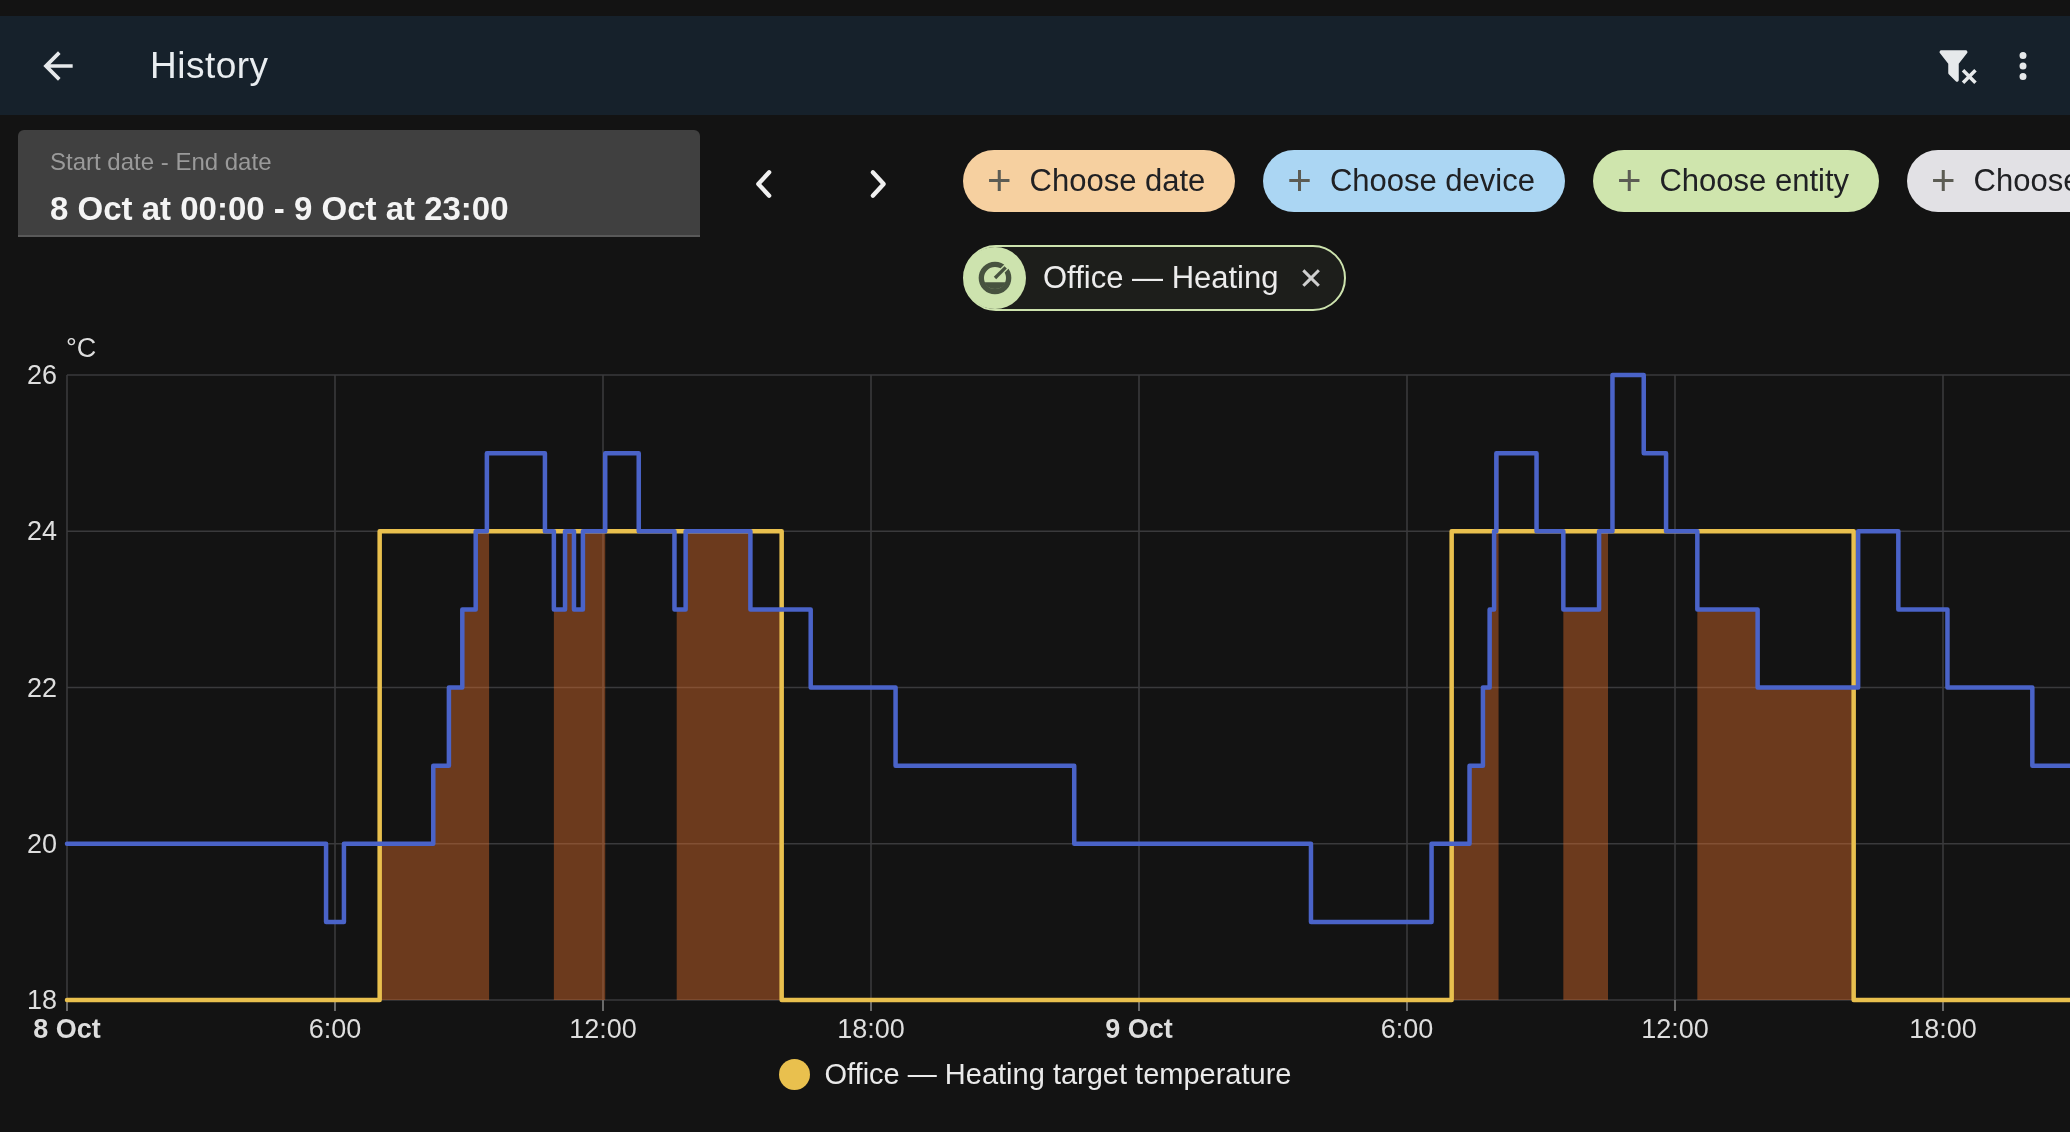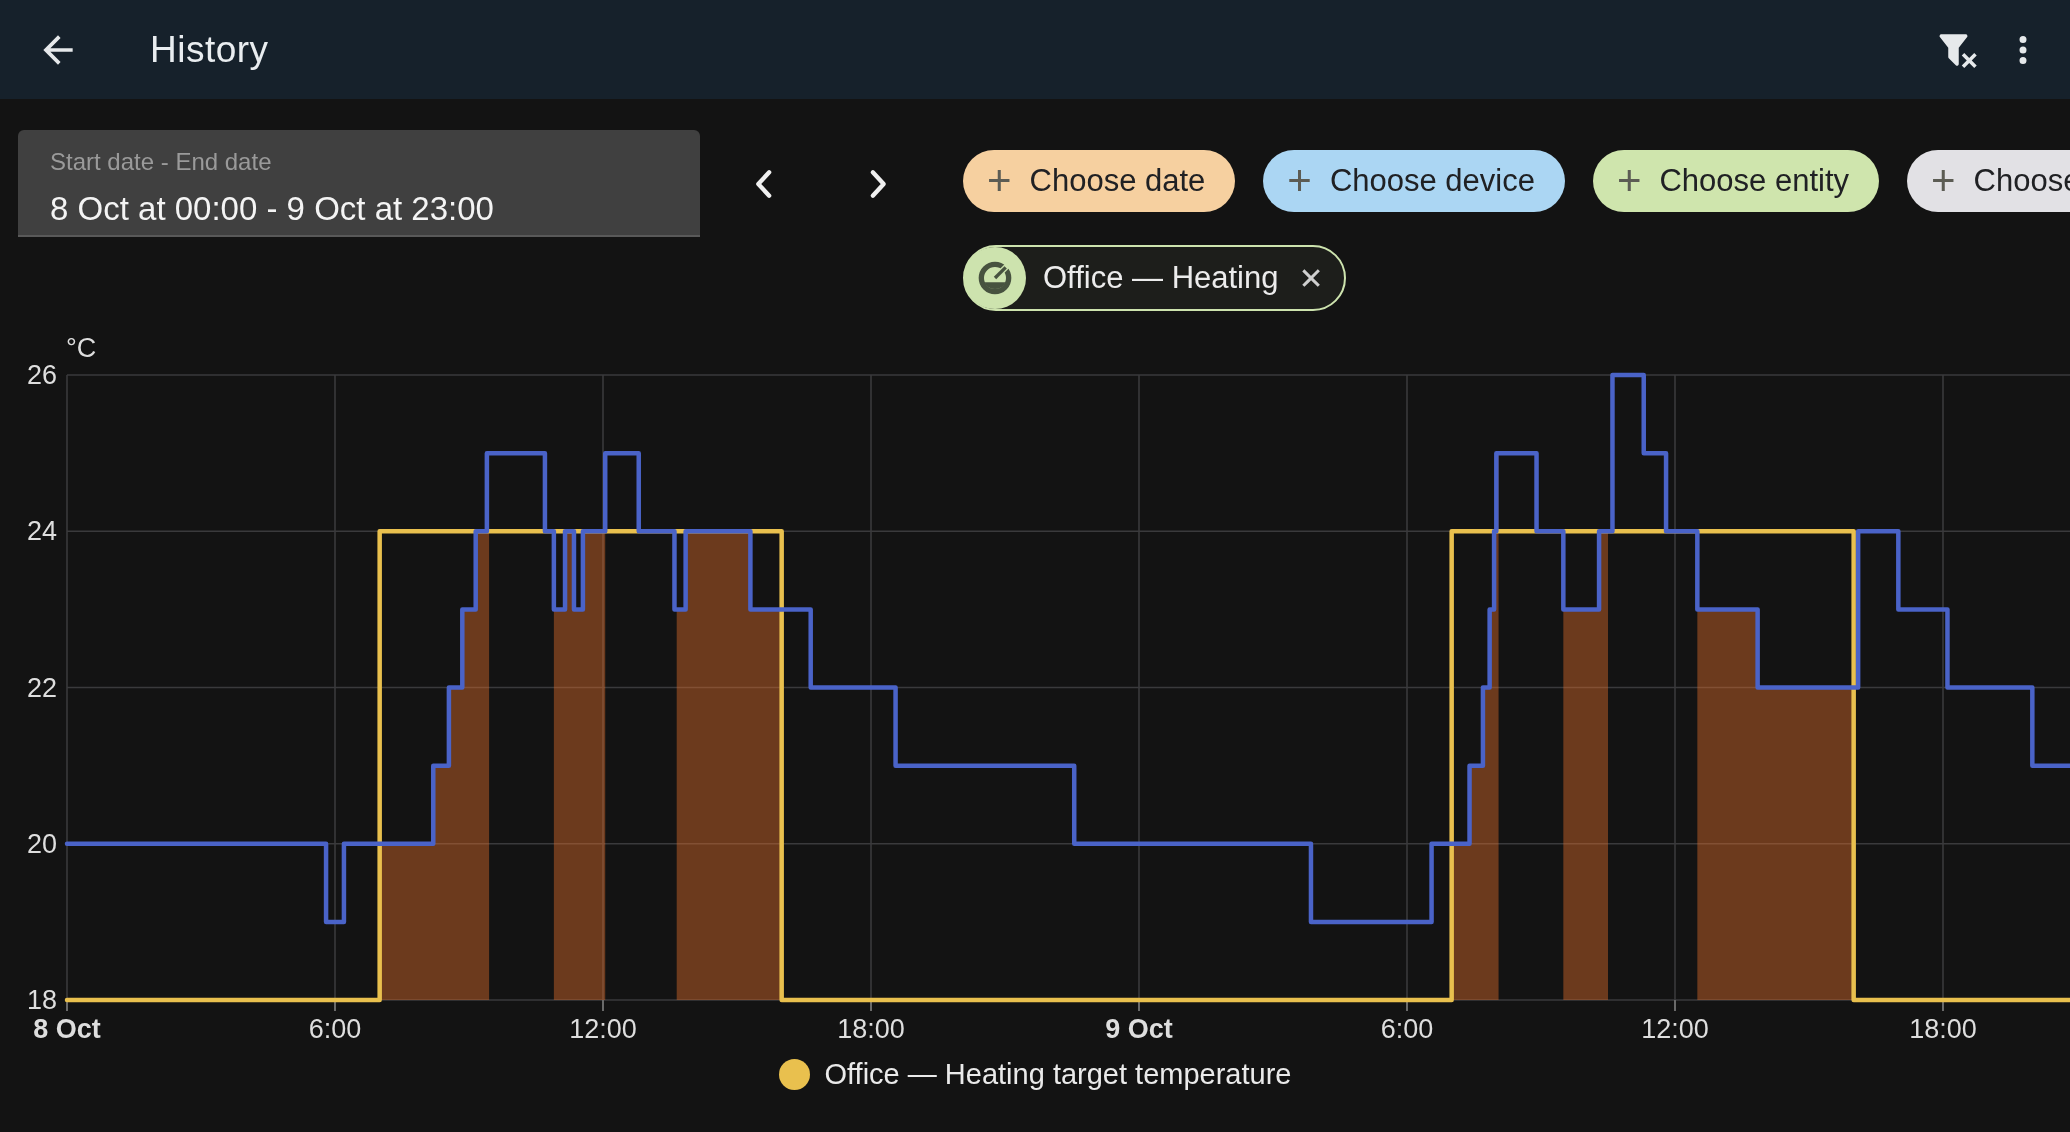--- a/index.html
+++ b/index.html
@@ -1,29 +1,29 @@
 <!DOCTYPE html>
 <html><head>
 <meta charset="utf-8">
 <style>
   html,body{margin:0;padding:0;background:#121212;font-family:"Liberation Sans",sans-serif;}
   #app{position:relative;width:2070px;height:1132px;background:#131313;overflow:hidden;color:#e8e8e8;}
 
   
-  .topbar{position:absolute;left:0;top:0;width:2070px;height:99px;background:#16212b;display:flex;align-items:center;}
+  .topbar{position:absolute;left:0;top:16px;width:2070px;height:99px;background:#16212b;display:flex;align-items:center;}
   .back-btn{width:60px;height:60px;margin-left:28px;display:flex;align-items:center;justify-content:center;cursor:pointer;}
   .topbar-title{font-size:37px;font-weight:400;color:#e9edf0;margin-left:62px;letter-spacing:.5px;}
   .topbar-spacer{flex:1;}
   .icon-btn{width:66px;height:66px;display:flex;align-items:center;justify-content:center;cursor:pointer;}
   .icon-btn.menu{margin-right:14px;}
 
   
   .date-field{position:absolute;left:18px;top:130px;width:682px;height:107px;background:#404040;border-bottom:2px solid #595959;border-radius:6px 6px 0 0;box-sizing:border-box;padding:18px 0 0 32px;cursor:pointer;}
   .date-label{font-size:24px;color:#9a9a9a;}
-  .date-value{font-size:33px;color:#f4f4f4;margin-top:14px;}
+  .date-value{font-size:33px;color:#f4f4f4;margin-top:14px;font-weight:bold;}
 
   .chev-btn{position:absolute;top:152px;width:64px;height:64px;display:flex;align-items:center;justify-content:center;cursor:pointer;}
   #chev-prev{left:733px;} #chev-next{left:845px;}
 
   
   .chips-row{position:absolute;left:963px;top:150px;display:flex;gap:28px;}
   .chip{height:62px;border-radius:31px;display:flex;align-items:center;padding:0 30px 0 24px;font-size:31px;color:#202124;cursor:pointer;white-space:nowrap;}
   .chip .plus{font-size:42px;font-weight:300;color:#5c5c54;margin-right:18px;line-height:0;}
 
   

